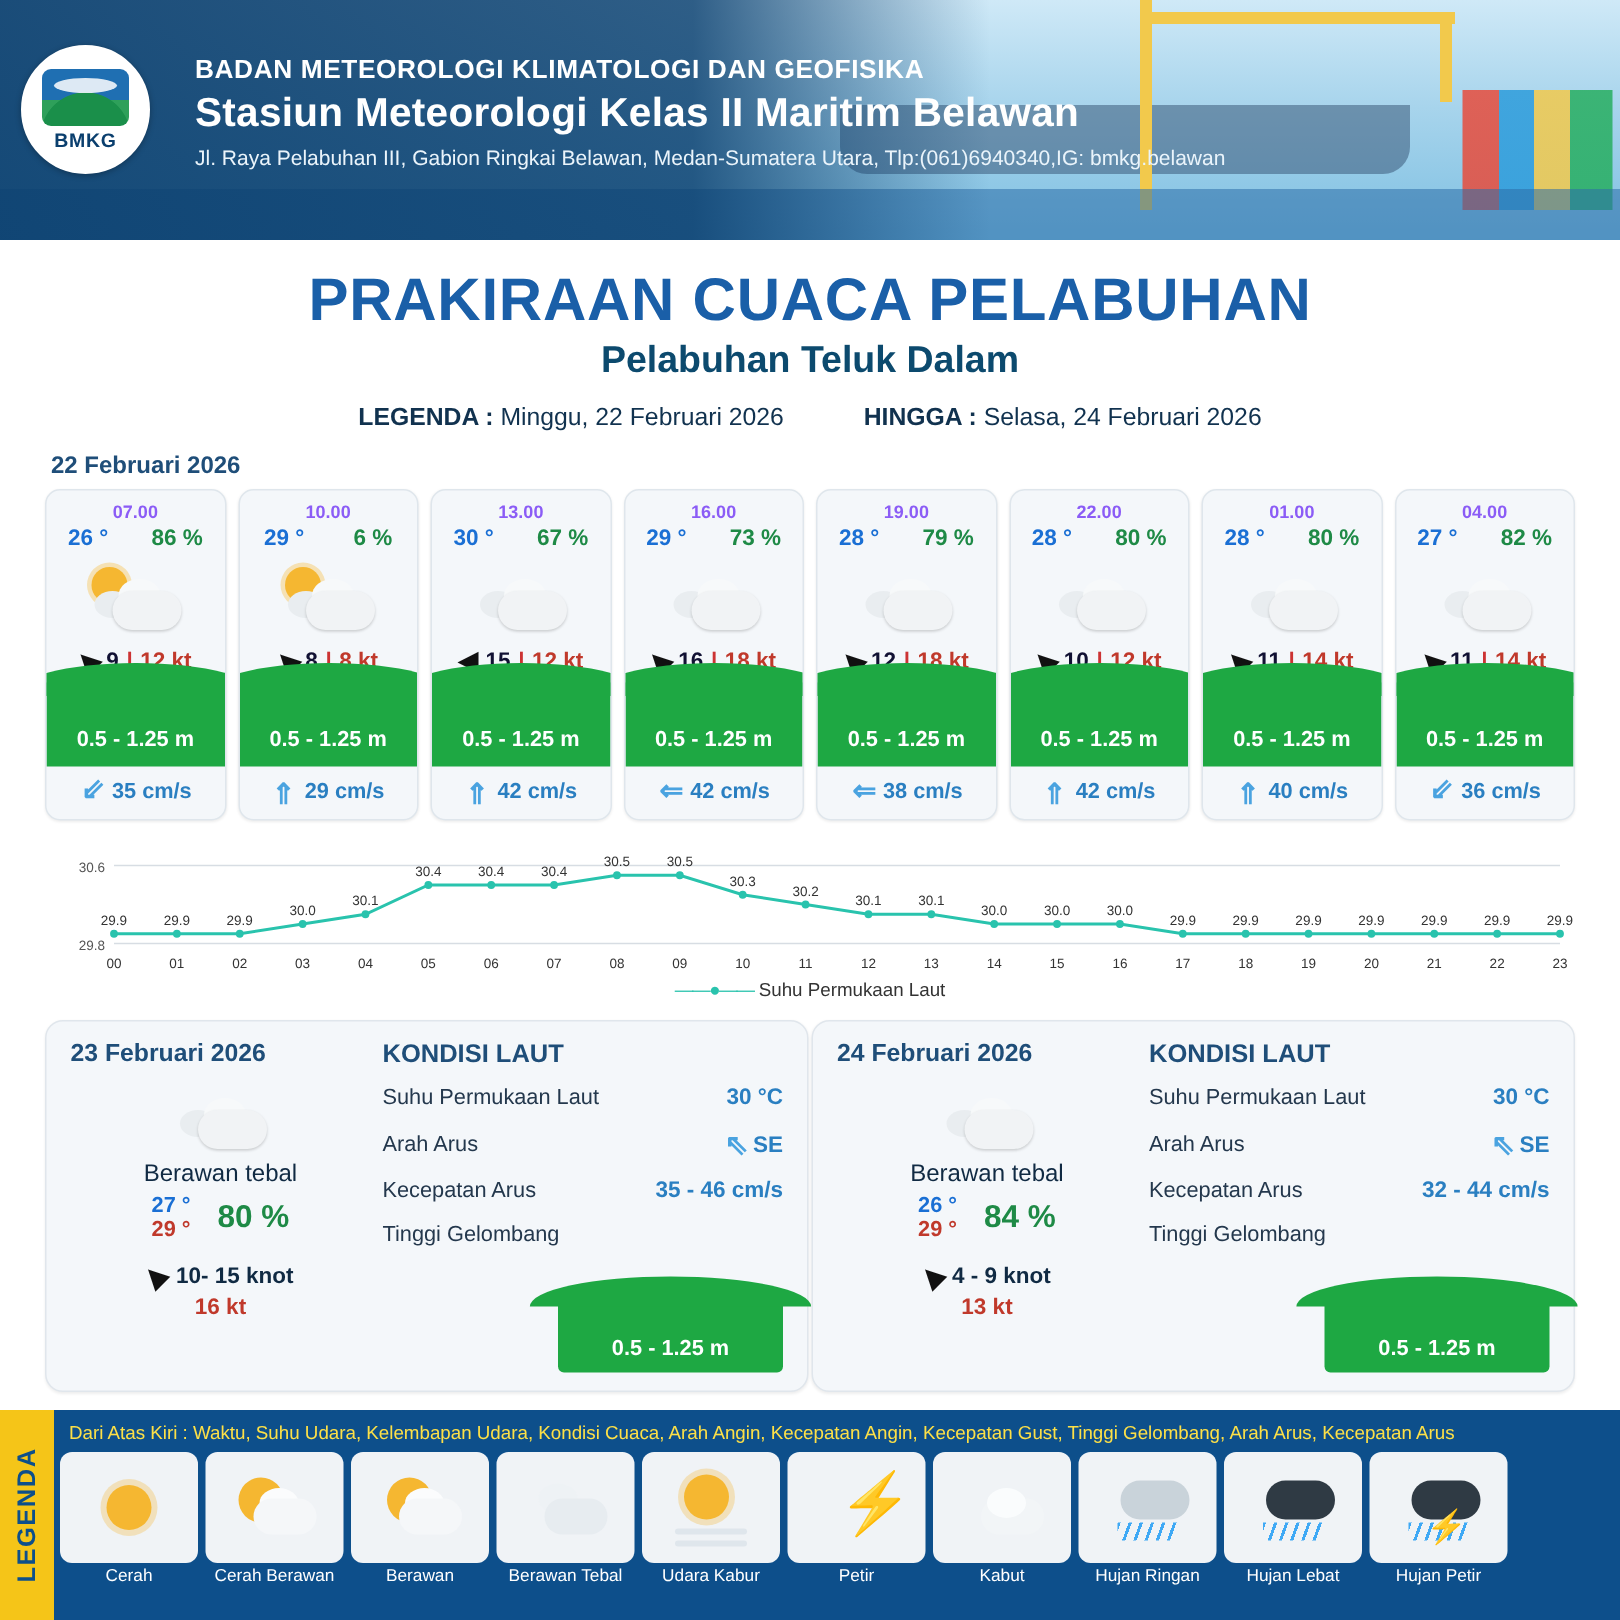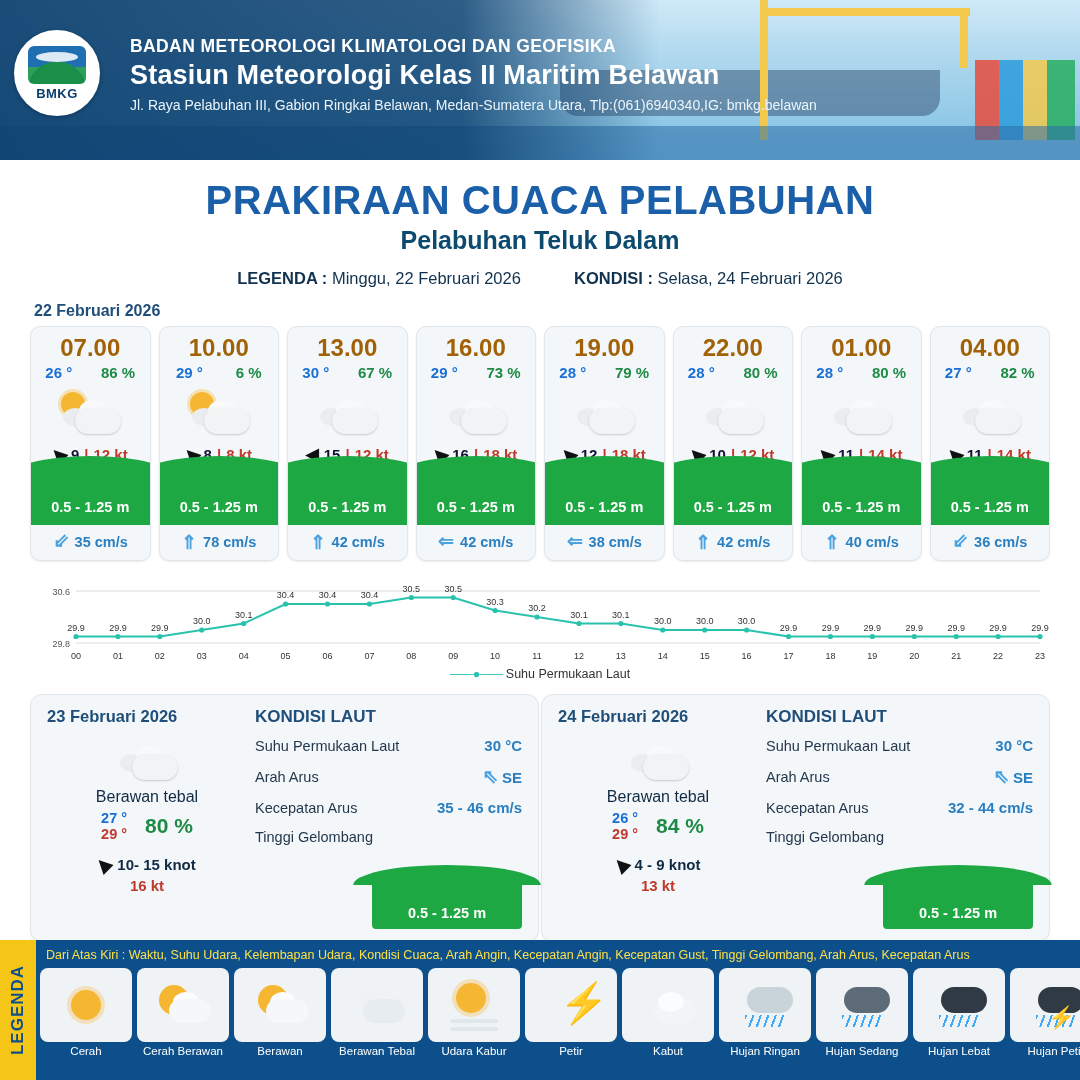--- a/index.html
+++ b/index.html
@@ -62,21 +62,21 @@
 
   
   .date-label { margin:14px 0 6px 34px; font-size:16px; font-weight:bold; color:#1f4e79; }
 
   
   .cards { display:flex; gap:8px; padding:0 30px; }
   .card {
     width:121px; background:#f4f7fa; border:1px solid #dfe6ec; border-radius:10px;
     overflow:hidden; box-shadow:0 1px 2px rgba(0,0,0,.08);
   }
-  .card .hour { text-align:center; font-size:24px; font-weight:bold; padding:7px 0 2px; color:#a16207;}
+  .card .hour { text-align:center; font-size:12px; font-weight:bold; padding:7px 0 2px; color:#8b5cf6;}
   .card .temprow { display:flex; justify-content:space-around; align-items:center; font-size:15px; font-weight:bold; padding-bottom:3px;}
   .card .tval { color:#1a6fd4; }
   .card .hval { color:#1e8a46; }
   .card .iconbox { height:60px; display:flex; align-items:center; justify-content:center; }
   .card .windrow { display:flex; align-items:center; justify-content:center; gap:5px; font-size:15px; font-weight:bold; padding:2px 0 4px;}
   .card .wind-sp { color:#113; }
   .card .sep { color:#c33; }
   .card .gust { color:#c0392b;text-decoration:underline; }
   .wave-wrap { position:relative; height:56px; background:#1ea843; margin-top:2px; }
   .wave-wrap:before {
@@ -171,21 +171,21 @@
     </div>
   </div>
 </div>
 
 <div class="title-main">PRAKIRAAN CUACA PELABUHAN</div>
 <div class="title-sub">Pelabuhan Teluk Dalam</div>
 <div class="validity">
   <b>LEGENDA :</b>
   <span>Minggu, 22 Februari 2026</span>
   <span class="gap"></span>
-  <b>KONDISI :</b>
+  <b>HINGGA :</b>
   <span>Selasa, 24 Februari 2026</span>
 </div>
 
 <div class="date-label">22 Februari 2026</div>
 
 <div class="cards" id="cards">
     <div class="card">
       <div class="hour">07.00</div>
       <div class="temprow">
         <span class="tval">26 °</span>
@@ -231,21 +231,21 @@
         <span class="wind-arrow" style="transform:rotate(45deg);display:inline-block;">◀</span>
         <span class="wind-sp">8</span>
         <span class="sep">|</span>
         <span class="gust">8 kt</span>
       </div>
       <div class="wave-wrap">
         <div class="wv">0.5 - 1.25 m</div>
       </div>
       <div class="currow">
         <span class="arrow-ic" style="display:inline-block;transform:rotate(180deg);">⇓</span>
-        <span>78 cm/s</span>
+        <span>29 cm/s</span>
       </div>
     </div>
     <div class="card">
       <div class="hour">13.00</div>
       <div class="temprow">
         <span class="tval">30 °</span>
         <span class="hval">67 %</span>
       </div>
       <div class="iconbox">
         <div class="ic cloudy">
@@ -660,29 +660,20 @@
           <div class="micon">
             <div class="cd" style="bottom:14px;"></div>
             <div class="rain"></div>
           </div>
         </div>
         <div class="li-label">Hujan Ringan</div>
       </div>
       <div class="legend-item">
         <div class="li-box">
           <div class="micon">
-            <div class="cd cdk" style="bottom:14px;"></div>
-            <div class="rain"></div>
-          </div>
-        </div>
-        <div class="li-label">Hujan Sedang</div>
-      </div>
-      <div class="legend-item">
-        <div class="li-box">
-          <div class="micon">
             <div class="cd cblk" style="bottom:14px;"></div>
             <div class="rain"></div>
           </div>
         </div>
         <div class="li-label">Hujan Lebat</div>
       </div>
       <div class="legend-item">
         <div class="li-box">
           <div class="micon">
             <div class="cd cblk" style="bottom:14px;"></div>

